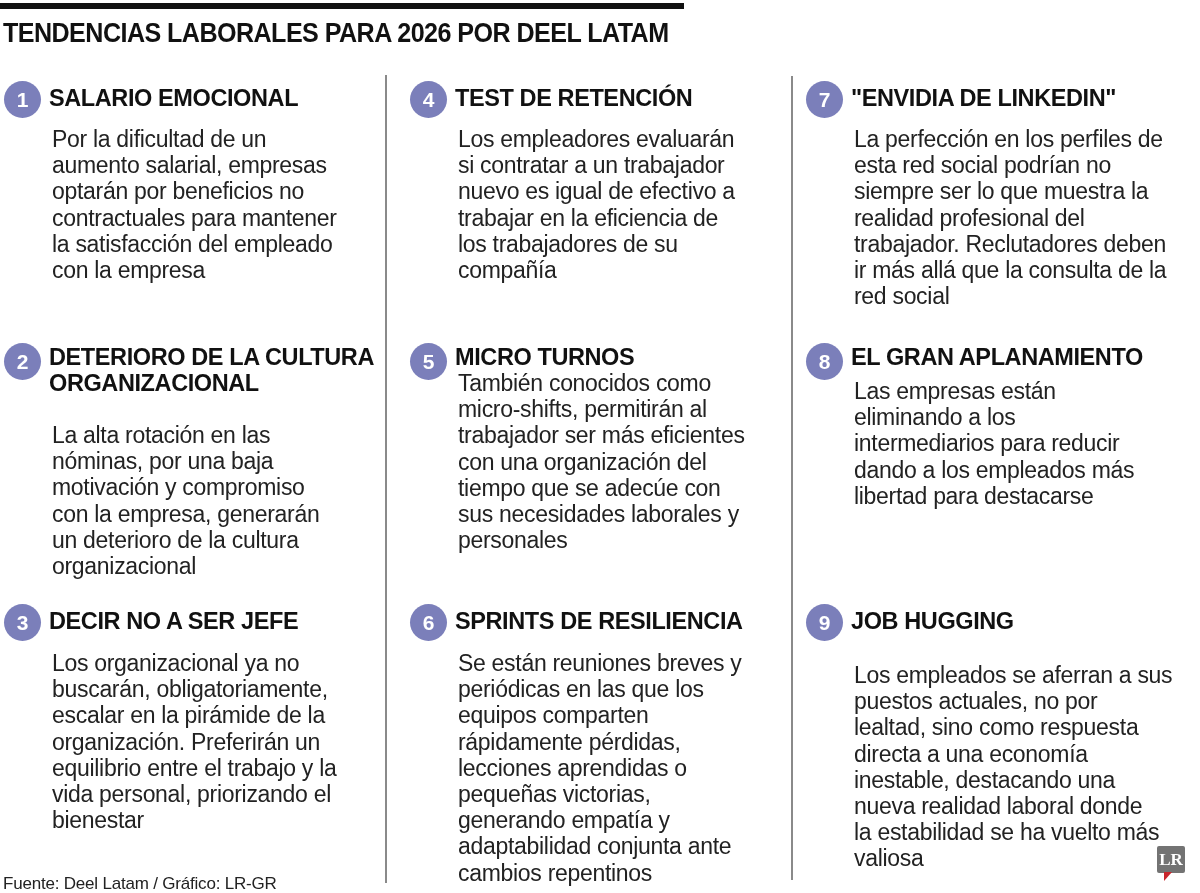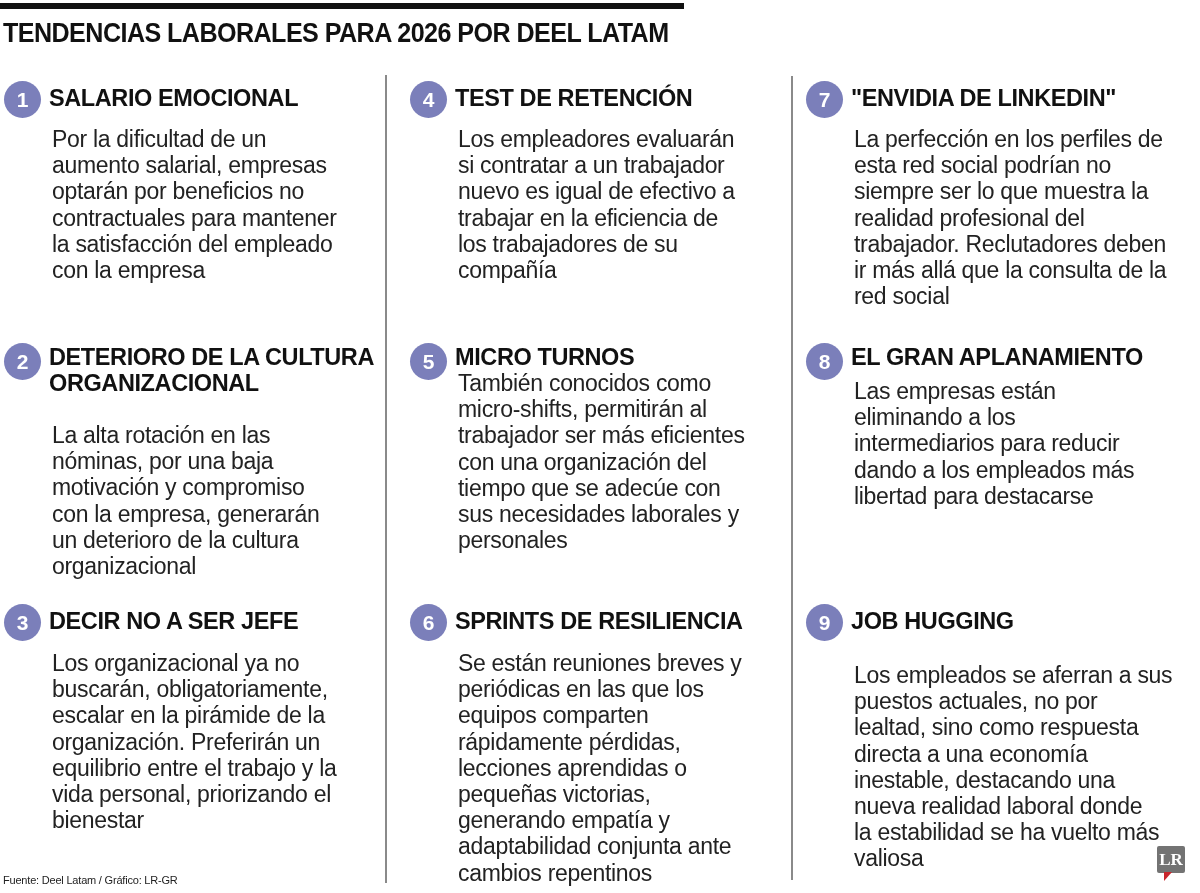--- a/index.html
+++ b/index.html
@@ -5,21 +5,21 @@
   html,body{margin:0;padding:0;background:#fff;}
   body{width:1200px;height:893px;position:relative;overflow:hidden;font-family:"Liberation Sans","DejaVu Sans",sans-serif;color:#1a1a1a;}
   .topbar{position:absolute;left:0;top:3px;width:684px;height:6px;background:#111;}
   .title{position:absolute;left:3px;top:18px;font-size:27px;font-weight:bold;letter-spacing:-0.6px;color:#111;white-space:nowrap;transform:scaleX(0.93);transform-origin:left top;}
   .divider{position:absolute;width:2px;background:#8a8a8a;}
   .item{position:absolute;}
   .circle{position:absolute;left:0;top:0;width:37px;height:37px;border-radius:50%;background:#7b7fba;color:#fff;font-weight:bold;font-size:21px;display:flex;align-items:center;justify-content:center;}
   .heading{position:absolute;left:45px;top:4px;font-size:23.5px;font-weight:bold;color:#111;line-height:26px;letter-spacing:-0.4px;white-space:nowrap;}
   .body{position:absolute;left:48px;font-size:23px;line-height:26.2px;color:#222;letter-spacing:-0.3px;}
   .body span{display:block;white-space:nowrap;}
-  .footer{position:absolute;left:3px;top:874px;font-size:11px;color:#222;letter-spacing:-0.2px;}
+  .footer{position:absolute;left:3px;top:874px;font-size:17px;color:#222;letter-spacing:-0.2px;}
   .logo{position:absolute;left:1157px;top:846px;width:28px;height:27px;background:#737373;color:#fff;font-family:"Liberation Serif","DejaVu Serif",serif;font-weight:bold;font-size:17px;display:flex;align-items:center;justify-content:center;border-radius:2px;}
   .logo-tail{position:absolute;left:1164px;top:872px;width:0;height:0;border-left:0 solid transparent;border-right:8px solid transparent;border-top:9px solid #c8252c;}
 </style>
 </head>
 <body>
 
 <div class="topbar"></div>
 <div class="title">TENDENCIAS LABORALES PARA 2026 POR DEEL LATAM</div>
 
 <div class="divider" style="left:385px;top:75px;height:808px;"></div>

